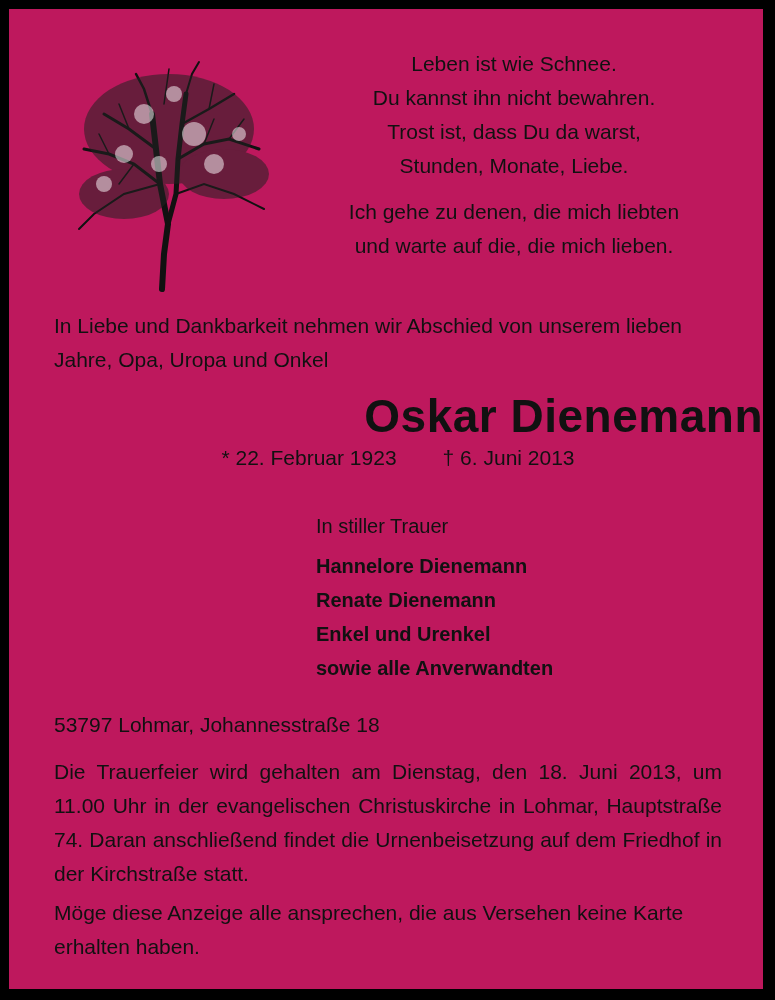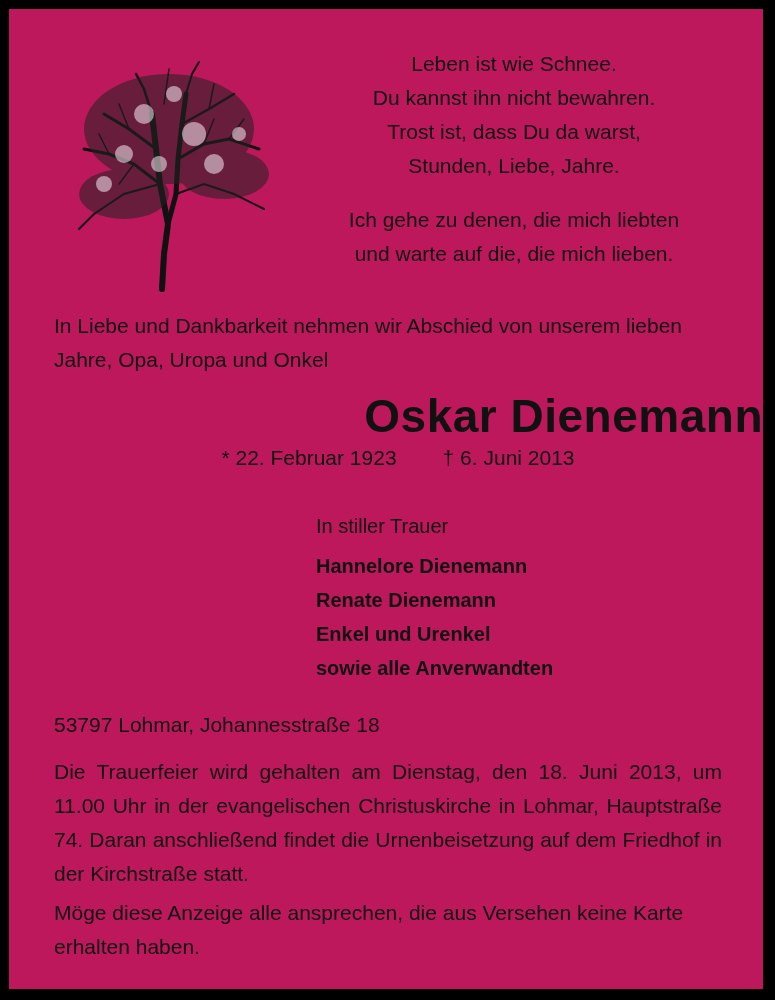--- a/index.html
+++ b/index.html
@@ -3,21 +3,21 @@
 <meta charset="utf-8">
 <style>
   html, body { margin: 0; padding: 0; }
   body { width: 775px; height: 1000px; background: #000; position: relative; overflow: hidden; }
   .card {
     position: absolute; left: 9px; top: 9px; width: 754px; height: 980px;
     background: #be185d; font-family: Liberation Sans, sans-serif; color: #111;
   }
   .tree { position: absolute; left: 55px; top: 45px; width: 215px; height: 240px; }
   .poem { position: absolute; left: 300px; top: 38px; width: 410px; text-align: center; font-size: 21px; line-height: 34px; }
-  .poem .stanza2 { margin-top: 20px; }
+  .poem .stanza2 { margin-top: 12px; }
   .intro { position: absolute; left: 45px; top: 300px; width: 700px; font-size: 21px; line-height: 34px; }
   .name { position: absolute; left: 0; width: 754px; top: 380px; text-align: right; font-size: 46px; font-weight: bold; letter-spacing: 0.5px; }
   .dates { position: absolute; left: 12px; width: 754px; top: 437px; text-align: center; font-size: 21px; }
   .dates .gap { display: inline-block; width: 46px; }
   .mourn { position: absolute; left: 307px; top: 500px; font-size: 20px; line-height: 34px; }
   .mourn .names { margin-top: 6px; font-weight: bold; }
   .addr { position: absolute; left: 45px; top: 704px; font-size: 21px; }
   .body { position: absolute; left: 45px; top: 746px; width: 668px; font-size: 21px; line-height: 34px; text-align: justify; }
   .note { position: absolute; left: 45px; top: 887px; width: 668px; font-size: 21px; line-height: 34px; }
 </style>
@@ -55,21 +55,21 @@
       <circle cx="175" cy="80" r="7"></circle>
         <circle cx="95" cy="110" r="8"></circle>
     </g>
   </svg>
 
   <div class="poem">
     <div>
       <div>Leben ist wie Schnee.</div>
       <div>Du kannst ihn nicht bewahren.</div>
       <div>Trost ist, dass Du da warst,</div>
-      <div>Stunden, Liebe, Jahre.</div>
+      <div>Stunden, Monate, Liebe.</div>
     </div>
     <div class="stanza2">
       <div>Ich gehe zu denen, die mich liebten</div>
       <div>und warte auf die, die mich lieben.</div>
     </div>
   </div>
 
   <div class="intro">
     <div>In Liebe und Dankbarkeit nehmen wir Abschied von unserem lieben</div>
     <div>Jahre, Opa, Uropa und Onkel</div>

